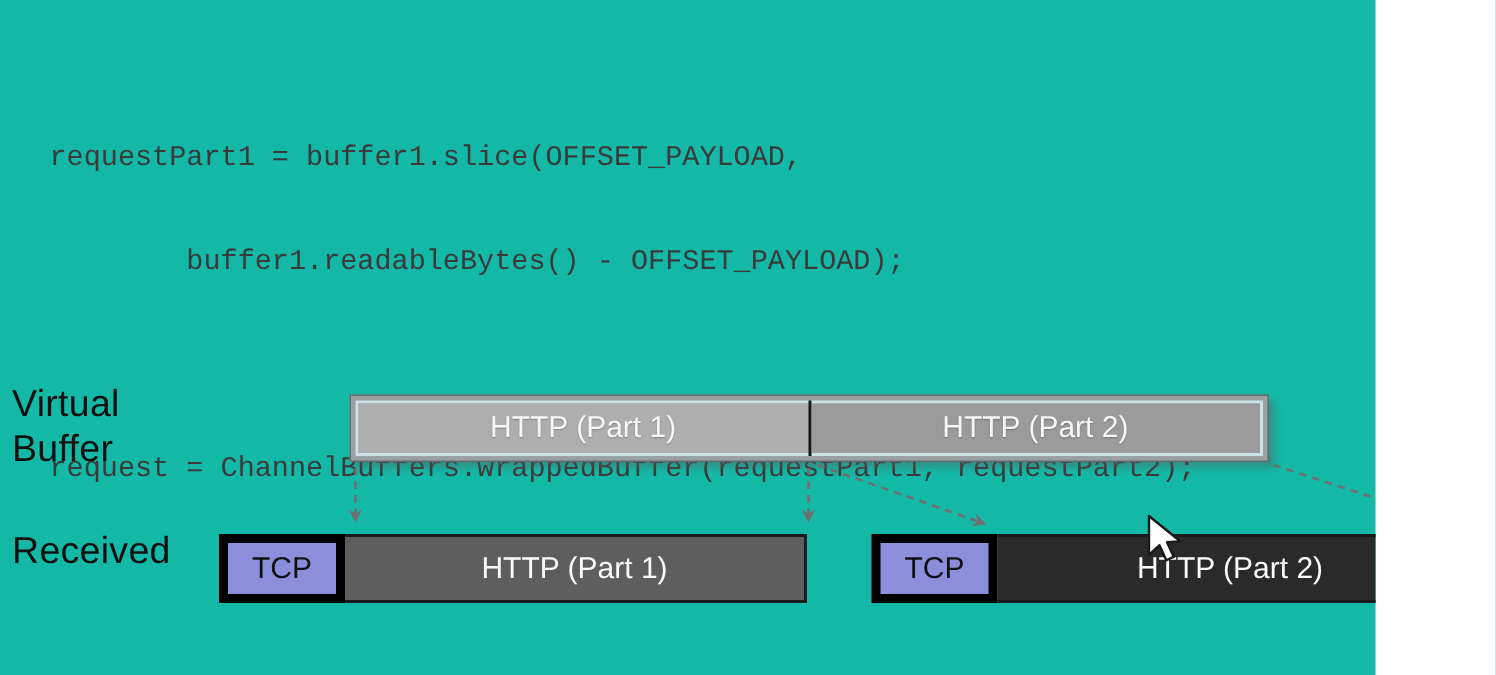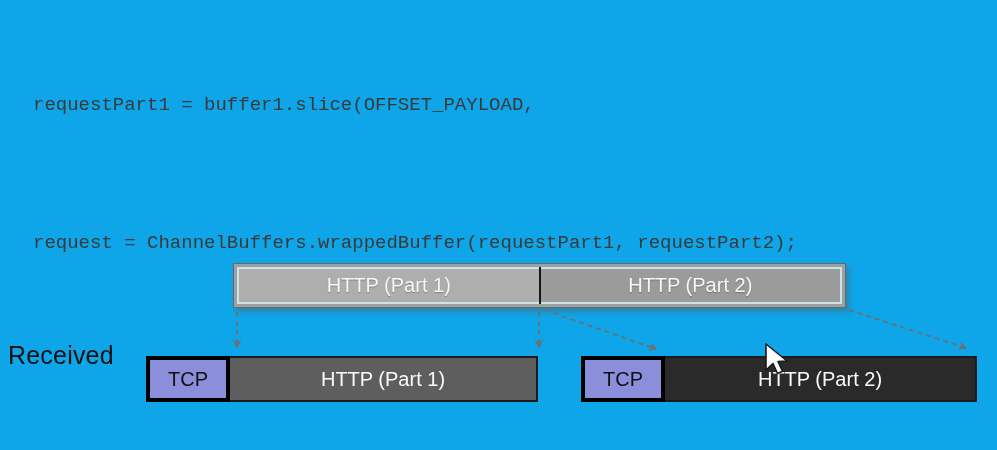--- a/index.html
+++ b/index.html
@@ -1,21 +1,21 @@
 <!DOCTYPE html>
 <html><head>
 <meta charset="utf-8">
 <style>
   * { margin: 0; padding: 0; box-sizing: border-box; }
   html, body { background: #ffffff; }
   .stage {
     position: relative;
-    width: 997px;
+    width: 917px;
     height: 450px;
-    background: #0ea5e9;
+    background: #14b8a6;
     overflow: hidden;
     font-family: "Liberation Sans", sans-serif;
   }
 
   
   .code {
     position: absolute;
     left: 33px;
     top: 48px;
     font-family: "Liberation Mono", "DejaVu Sans Mono", monospace;
@@ -29,21 +29,21 @@
   
   .row-label {
     position: absolute;
     left: 8px;
     font-size: 25px;
     line-height: 30px;
     color: #111111;
     letter-spacing: 0.2px;
   }
   .vb-label { top: 254px; }
-  .rb-label { top: 340px; }
+  .rb-label { top: 352px; }
 
   
   .virtual-buffer {
     position: absolute;
     left: 233px;
     top: 263px;
     width: 613px;
     height: 45px;
     background: #99a1a2;
     border: 1px solid #5f6b6d;
@@ -78,21 +78,21 @@
     position: absolute;
     top: 356px;
     height: 46px;
     display: flex;
   }
   .rb1 { left: 146px; width: 392px; }
   .rb2 { left: 581px; width: 396px; }
   .rb-tcp {
     flex: 0 0 84px;
     background: #8b8edb;
-    border: 4px solid #000000;
+    border: 6px solid #000000;
     display: flex;
     align-items: center;
     justify-content: center;
     color: #101010;
     font-size: 20px;
   }
   .rb-http {
     flex: 1 1 auto;
     border: 2px solid #1b1b1b;
     border-left: none;
@@ -112,24 +112,29 @@
     pointer-events: none;
   }
 </style>
 </head>
 <body>
 
 <div class="stage">
 
   <div class="code">
     <div class="code-line">requestPart1 = buffer1.slice(OFFSET_PAYLOAD,</div>
+    <div class="code-line">        buffer1.readableBytes() - OFFSET_PAYLOAD);</div>
     <div class="code-line"></div>
     <div class="code-line">request = ChannelBuffers.wrappedBuffer(requestPart1, requestPart2);</div>
   </div>
 
+  <div class="row-label vb-label">
+    <div>Virtual</div>
+    <div>Buffer</div>
+  </div>
   <div class="row-label rb-label">
     <div>Received</div>
   </div>
 
   <div class="virtual-buffer">
     <div class="vb-inner">
       <div class="vb-seg vb-seg1">
         <span>HTTP (Part 1)</span>
       </div>
       <div class="vb-divider"></div>

